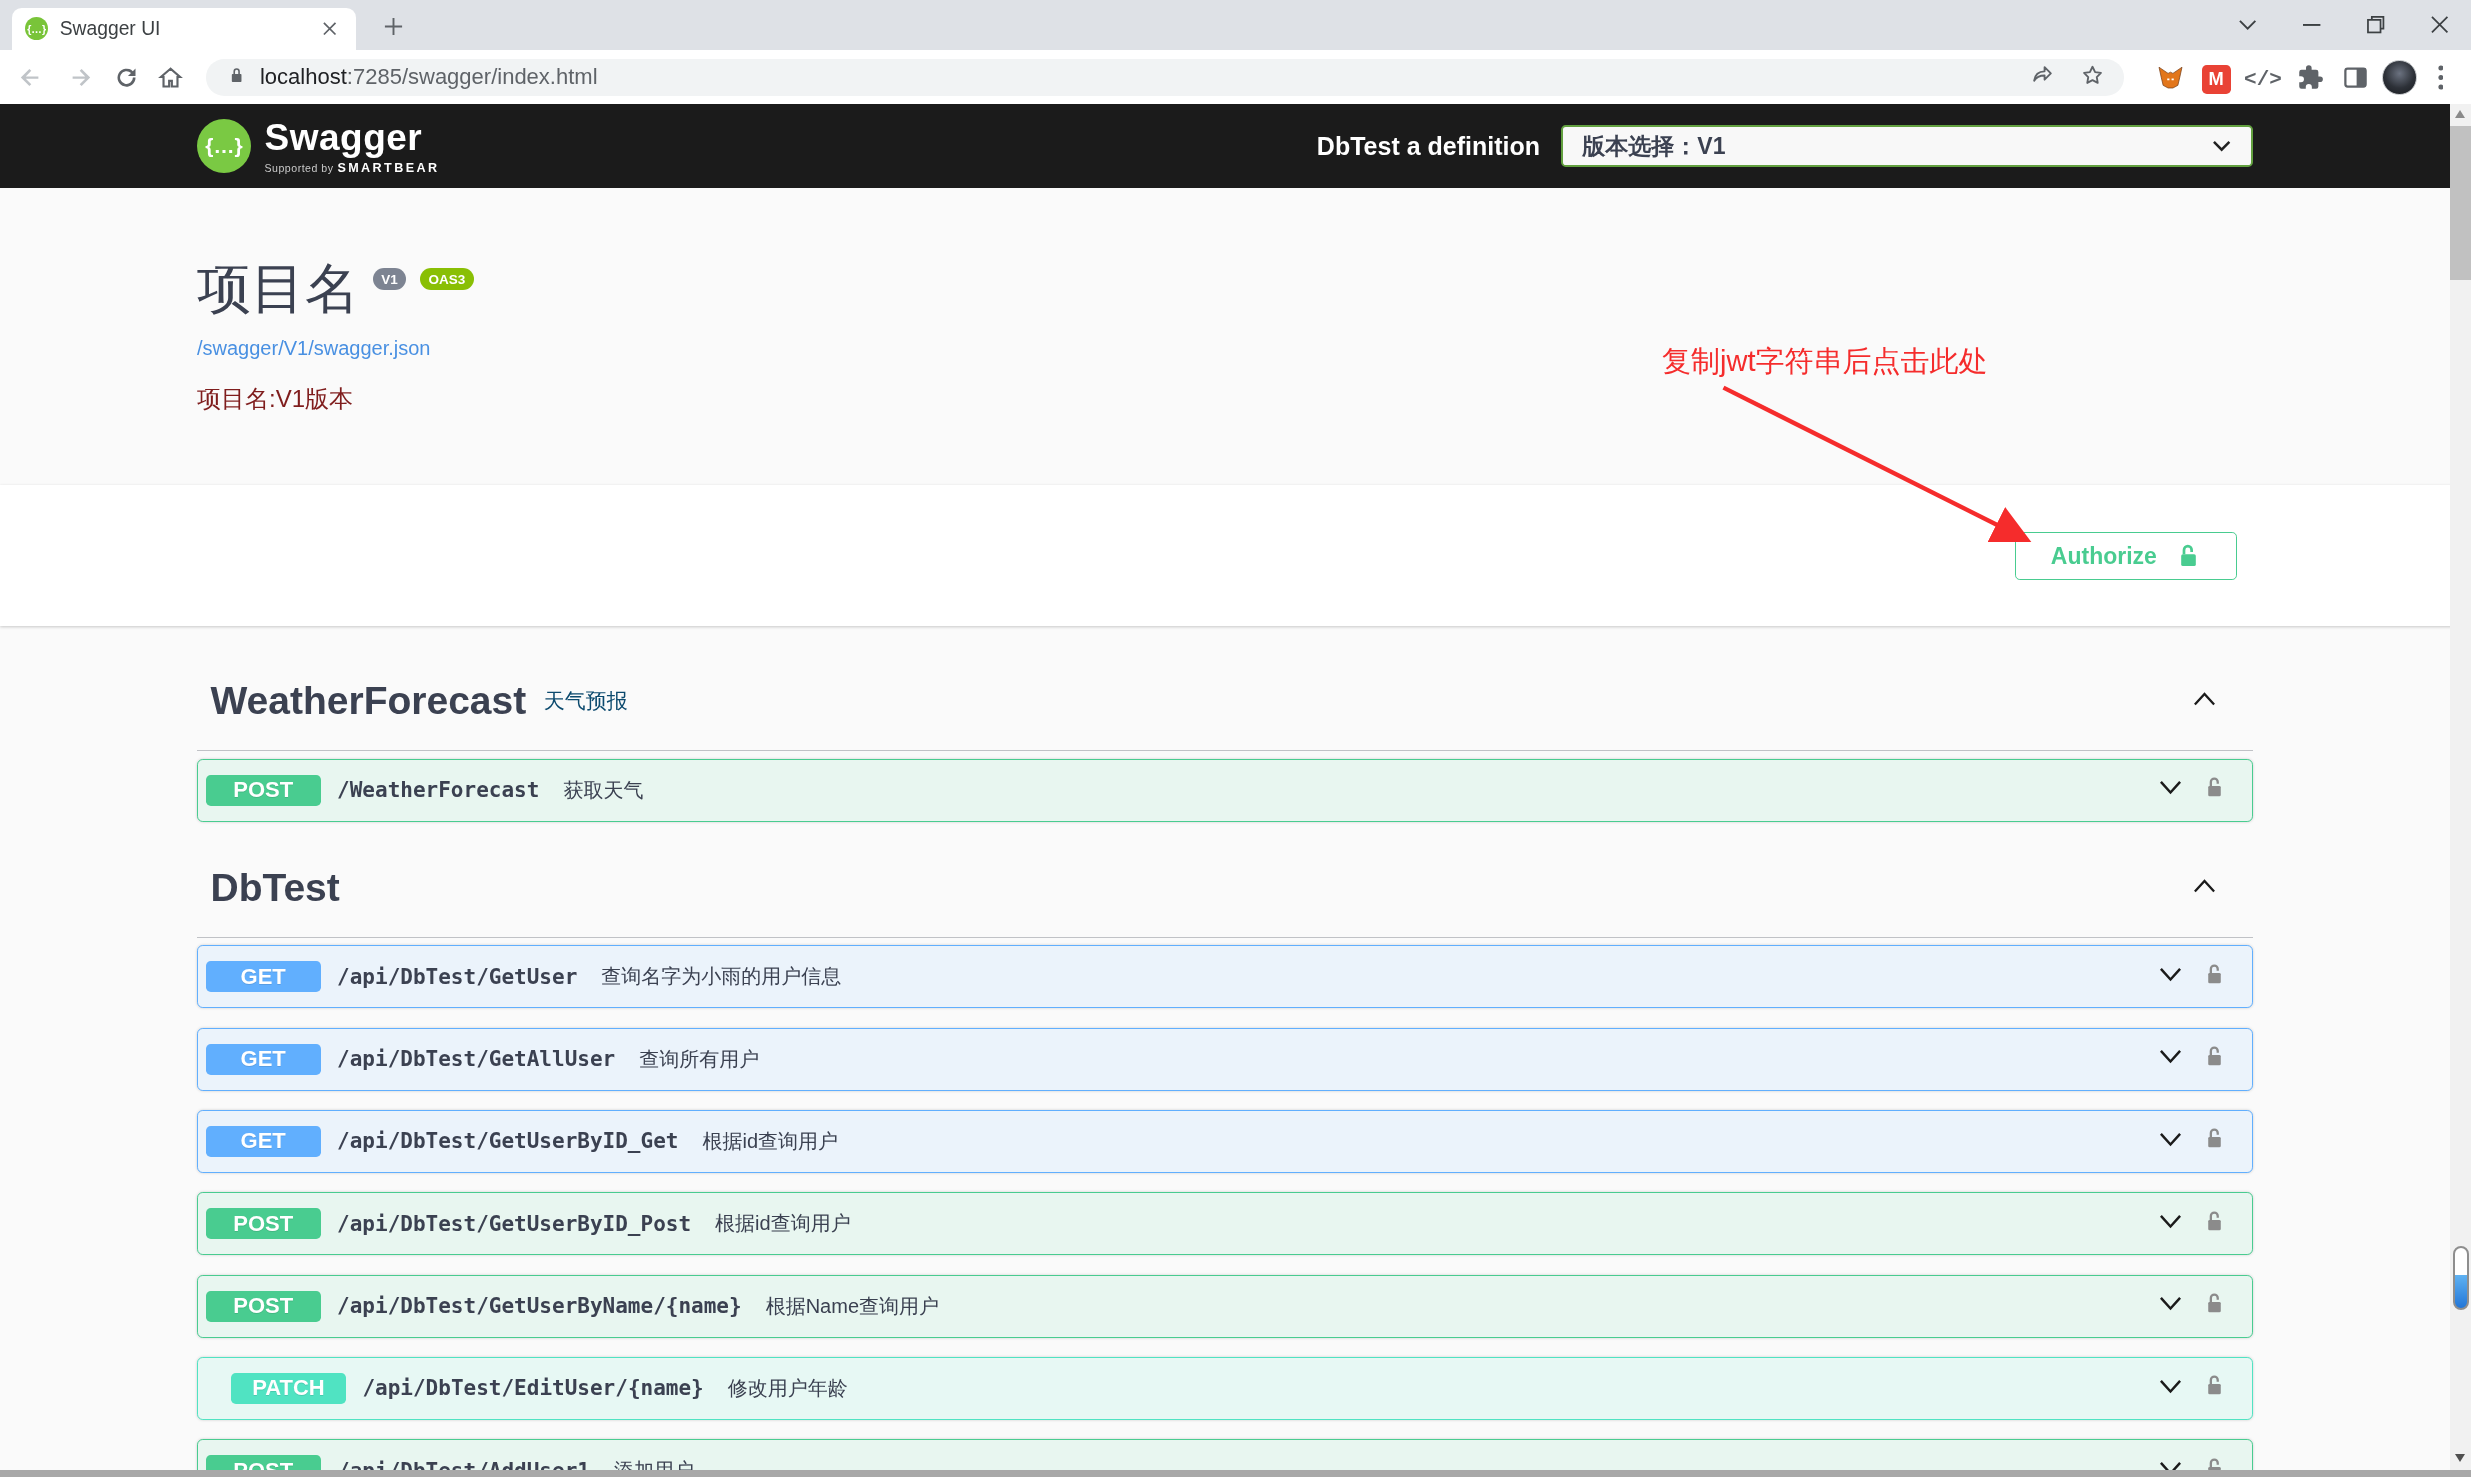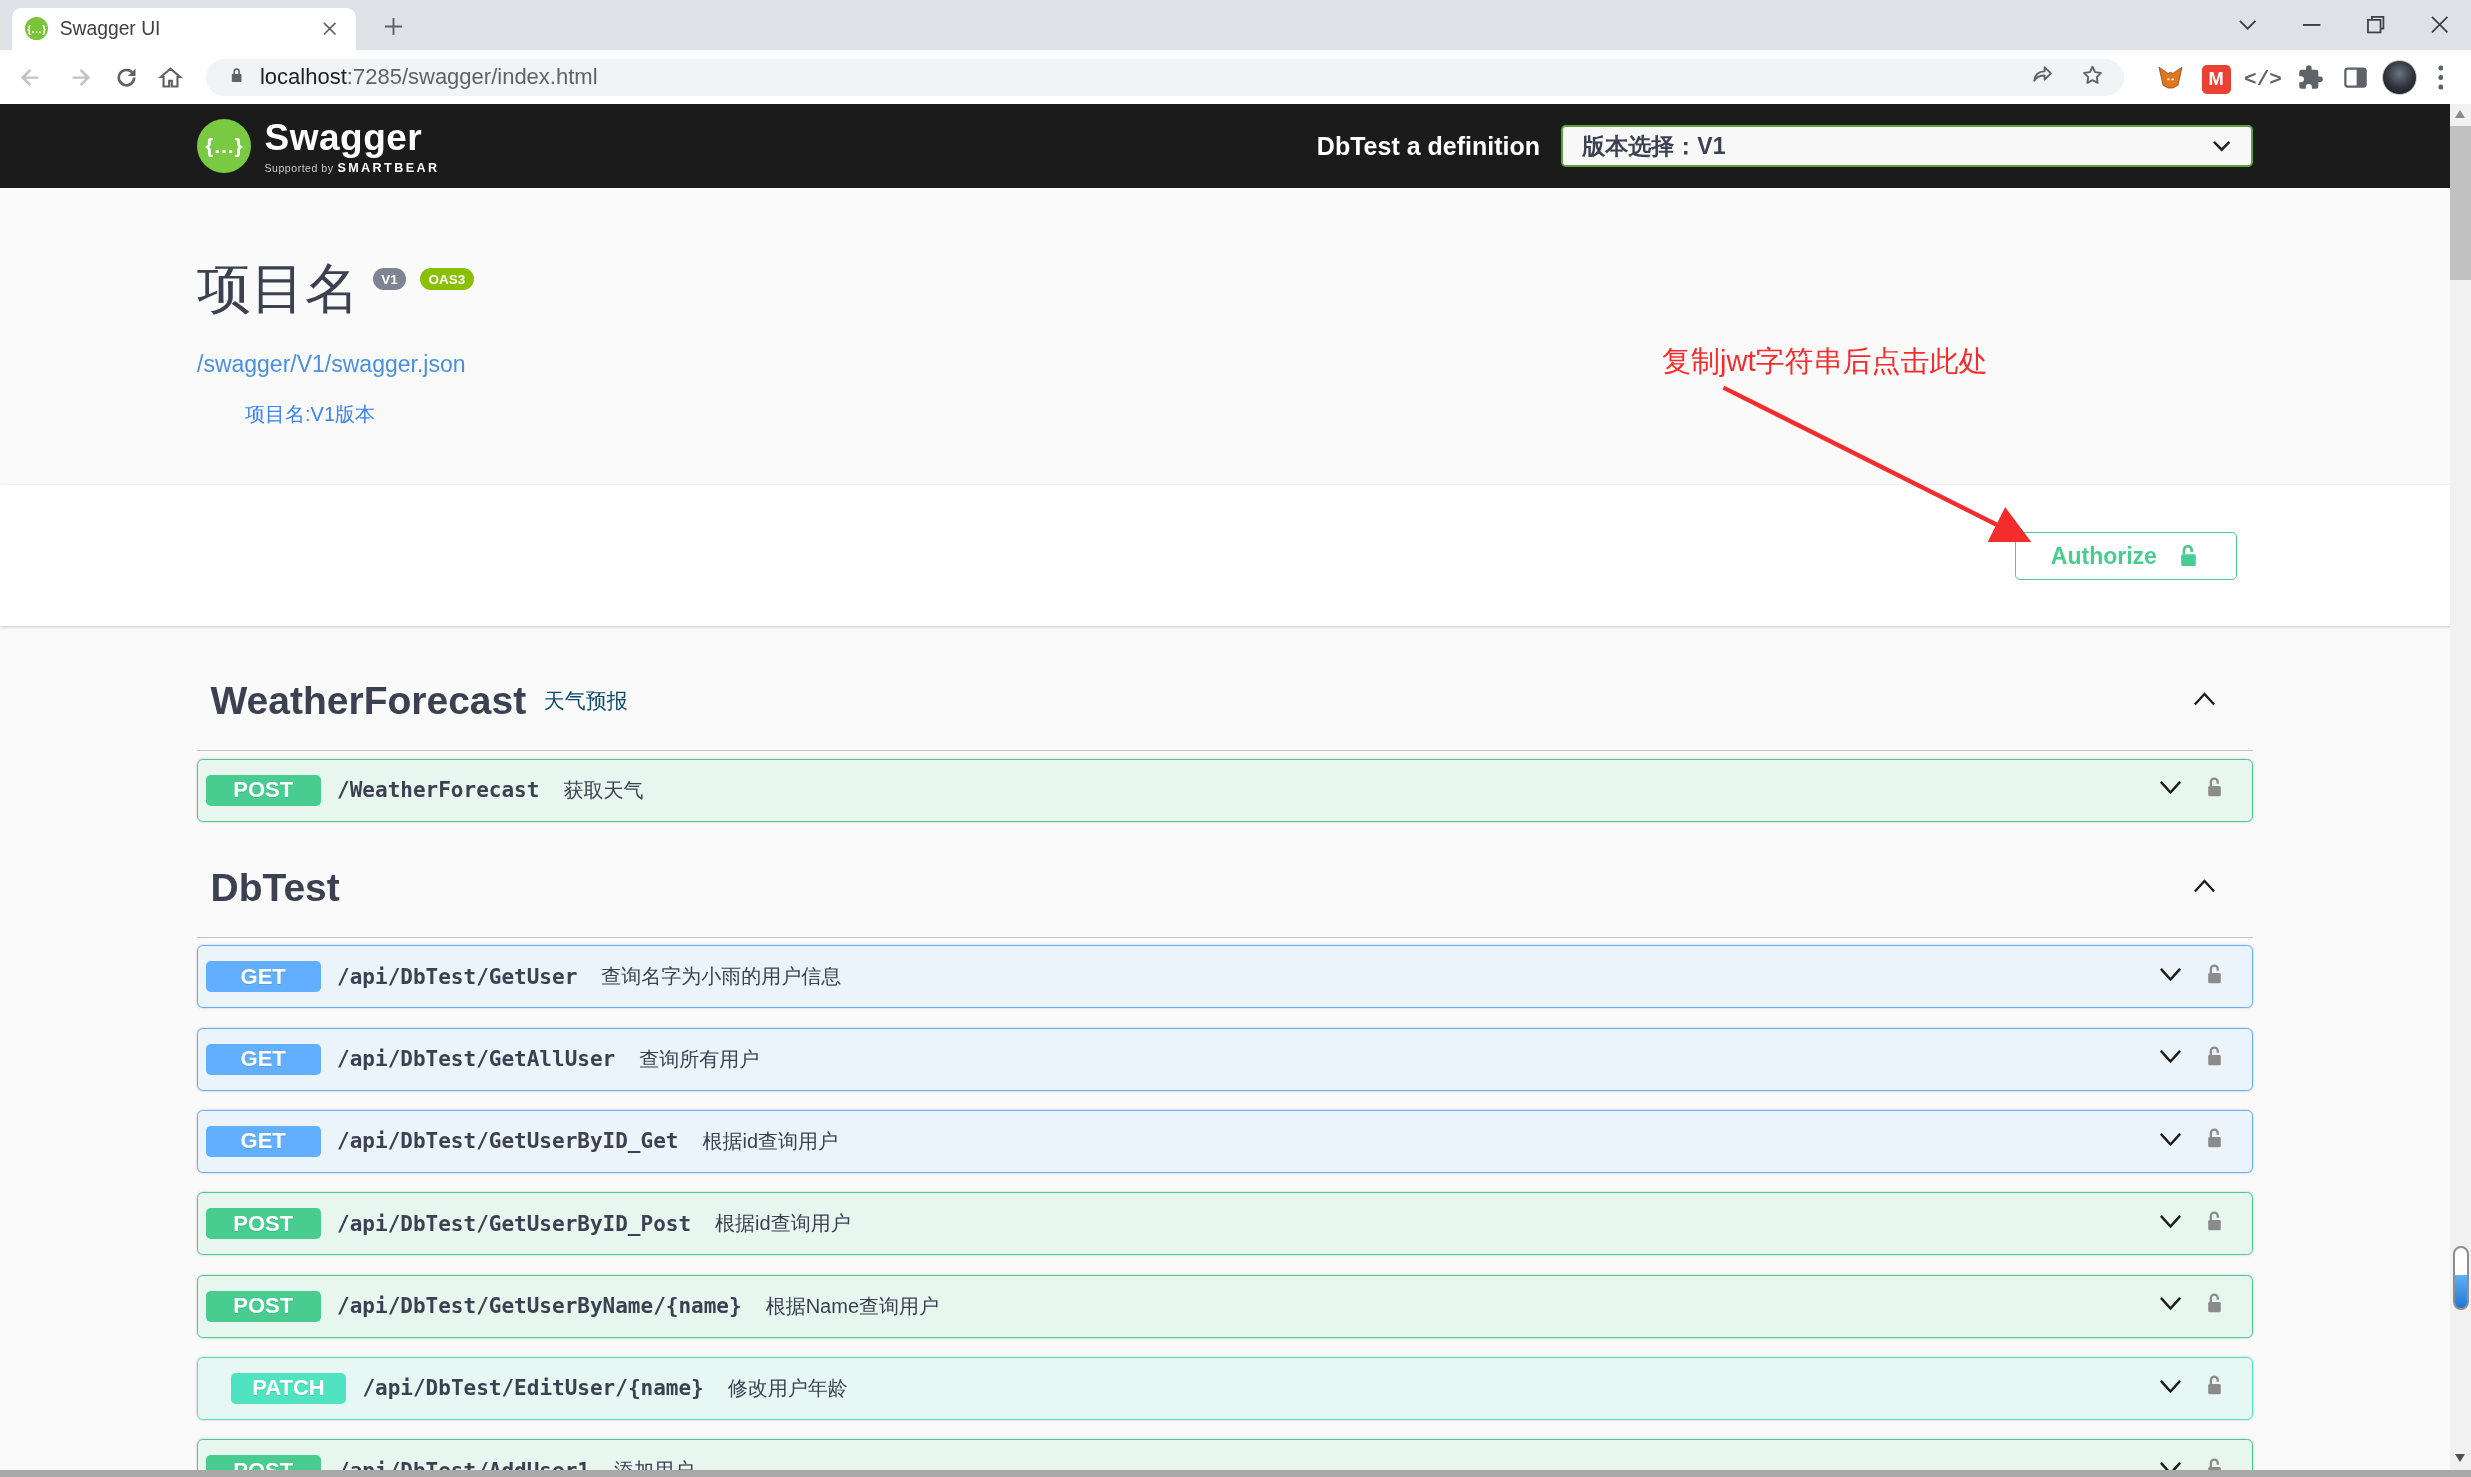--- a/index.html
+++ b/index.html
@@ -51,22 +51,22 @@
                 display:flex; align-items:center; padding:0 19.3px; font-size:23px; font-weight:bold; color:#3b4151; }
   .def-select .chev { margin-left:auto; }
 
   .info { height:297px; padding:72px 0 0 197px; }
   .title-row { display:flex; align-items:flex-start; }
   .api-title { font-size:54px; line-height:56px; font-weight:normal; color:#3b4151; }
   .badge { margin-left:13.5px; margin-top:7.7px; color:#fff; font-size:13.5px; font-weight:bold;
            padding:3.9px 8.7px; border-radius:11.6px; }
   .badge.ver { background:#7d8492; }
   .badge.oas { background:#89bf04; }
-  .spec-link { display:inline-block; margin-top:35px; font-size:23px; color:#4990e2; text-decoration:none; }
-  .api-desc { margin-top:23px; font-size:20px; color:#3b82f6;margin-left:48px; }
+  .spec-link { display:inline-block; margin-top:21px; font-size:20px; color:#4990e2; text-decoration:none; }
+  .api-desc { margin-top:23px; font-size:24px; color:#7f1d1d; }
 
   .scheme { position:relative; height:141px; background:#fff; box-shadow:0 1px 2.9px rgba(0,0,0,.2);padding-left:28px; }
   .authorize-btn { position:absolute; right:235px; top:47px; width:222px; height:48px; background:#fff;
                    border:1.9px solid #49cc90; border-radius:4.8px; color:#49cc90; font-size:23px; font-weight:bold;
                    display:flex; align-items:center; justify-content:center; gap:19.3px; }
 
   .ops { padding:0 219px 0 197px; }
   .sec-head { display:flex; align-items:center; border-bottom:1px solid rgba(59,65,81,.3);
               padding:0 36px 26px 13.5px; }
   .sec-head.first { margin-top:52px; }

